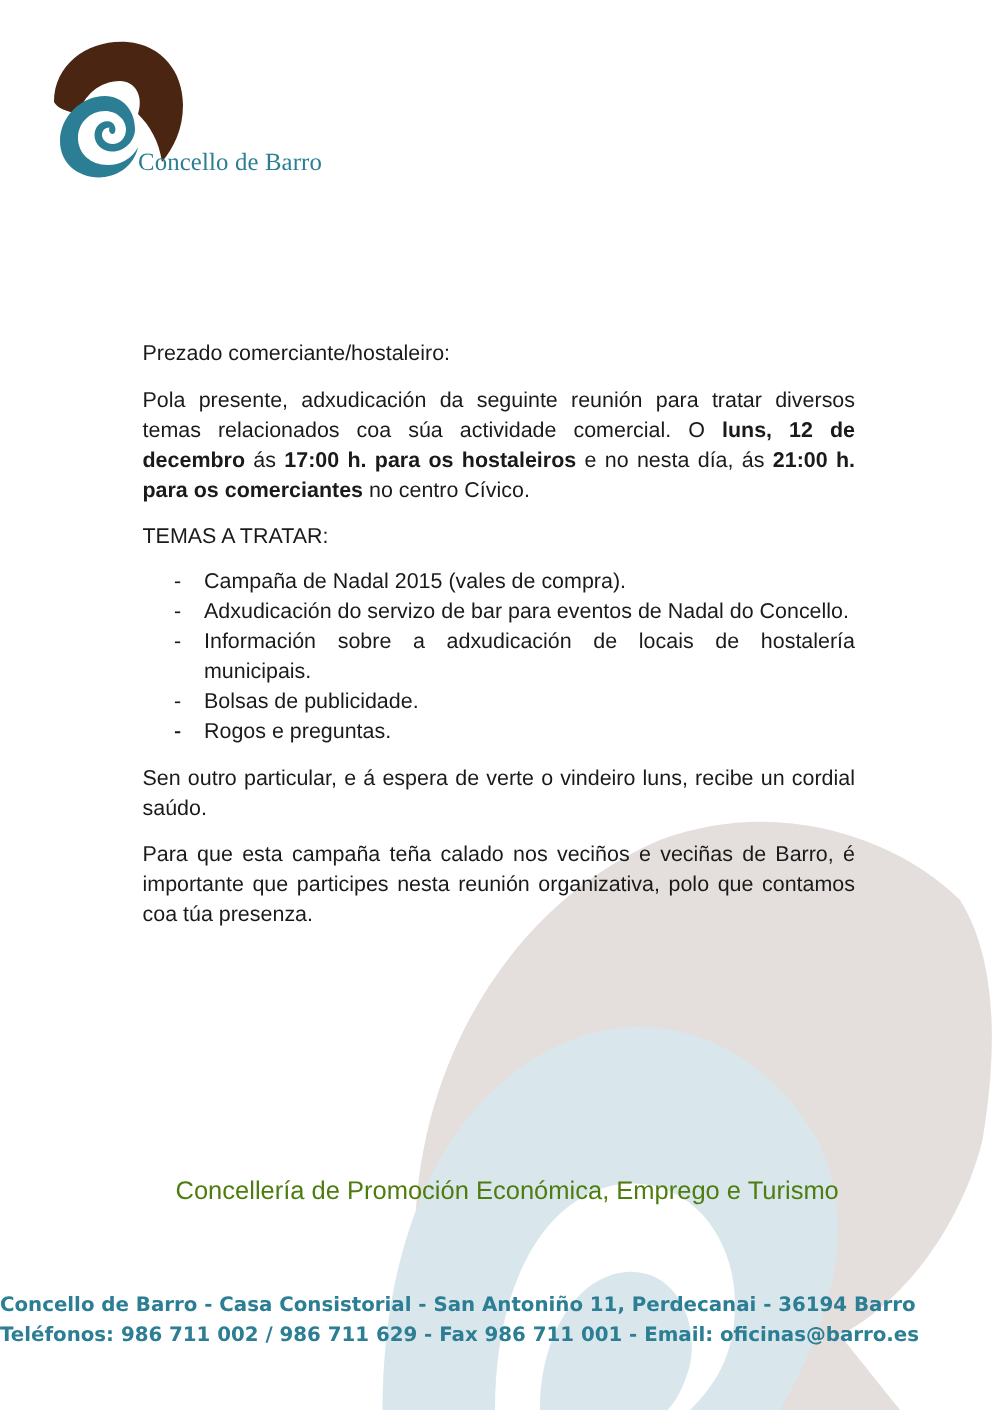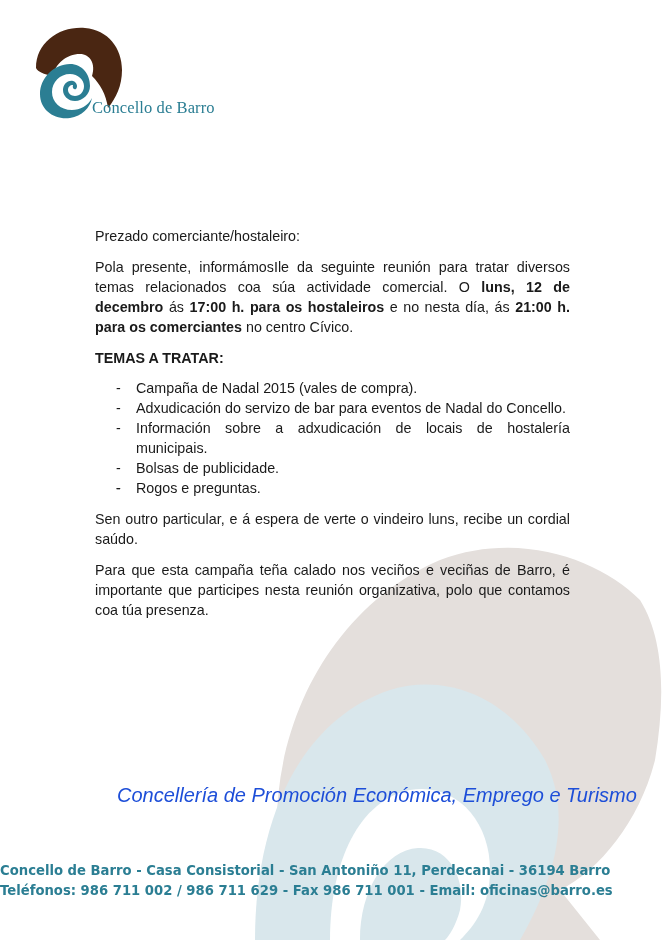--- a/index.html
+++ b/index.html
@@ -14,27 +14,27 @@
     .logo-text {
       position: absolute; left: 92px; top: 98px;
       font-family: Liberation Serif, serif; font-size: 16.5px; color: #2b7e93;
       letter-spacing: 0.1px; z-index: 1;
     }
     .content {
       position: absolute; left: 95px; top: 178px; width: 475px; z-index: 1;
       font-size: 14.3px; line-height: 20px; margin-top: 48px;
     }
     .content p { margin: 0 0 11px 0; text-align: justify; }
-    .heading { font-weight: bold; margin: 0 0 10px 0; }
+    .heading { font-weight: normal; margin: 0 0 10px 0; }
     ul.topics { list-style: none; margin: 0 0 11px 0; padding: 0; }
     ul.topics li { position: relative; padding-left: 41px; text-align: justify; }
     ul.topics li .dash { position: absolute; left: 21px; top: 0; }
     .signature {
       position: absolute; left: 117px; top: 784px; z-index: 1;
-      font-style: italic; font-size: 20px; color: #1d4ed8;
+      font-size: 17px; color: #4d7c0f;
     }
     .footer {
       position: absolute; left: 0; width: 551px; top: 861px; z-index: 1;
       text-align: center; font-family: "DejaVu Sans", sans-serif;
       font-size: 13.2px; line-height: 20px; color: #2b7e93; font-weight: bold;
     }
     .footer div { white-space: nowrap; }
   </style>
 </head>
 <body>
@@ -47,21 +47,21 @@
 </svg>
 
 <svg class="logo" viewBox="0 0 220 100">
   <path d="M6,44 C6,18 30,2 55,4 C78,6 92,24 92,46 C92,62 86,74 78,84 C76,70 70,60 62,52 C66,40 60,30 50,30 C36,30 26,40 22,52 C14,50 8,48 6,44 Z" fill="#4a2612"></path>
   <path d="M40,40 C24,40 10,54 10,70 C10,86 24,96 40,94 C52,92 60,84 62,74 C58,82 50,86 42,86 C30,86 22,78 22,68 C22,58 30,50 40,50 C48,50 54,56 54,62 C54,68 50,72 45,72 C41,72 38,69 38,66 C38,63 40,61 43,61 C42,64 44,66 46,65 C48,63 47,58 43,57 C37,56 33,61 33,66 C33,72 38,77 45,77 C53,77 60,70 60,62 C60,50 52,40 40,40 Z" fill="#2b7e93"></path>
 </svg>
 <div class="logo-text">Concello de Barro</div>
 
 <div class="content">
   <p>Prezado comerciante/hostaleiro:</p>
-  <p><span>Pola presente, informámosIle da seguinte reunión para tratar diversos temas relacionados coa súa actividade comercial. O </span><b>luns, 12 de decembro</b><span> ás </span><b>17:00 h. para os hostaleiros</b><span> e no nesta día, ás </span><b>21:00 h. para os comerciantes</b><span> no centro Cívico.</span></p>
+  <p><span>Pola presente, adxudicación da seguinte reunión para tratar diversos temas relacionados coa súa actividade comercial. O </span><b>luns, 12 de decembro</b><span> ás </span><b>17:00 h. para os hostaleiros</b><span> e no nesta día, ás </span><b>21:00 h. para os comerciantes</b><span> no centro Cívico.</span></p>
   <div class="heading">TEMAS A TRATAR:</div>
   <ul class="topics">
     <li><span class="dash">-</span><span>Campaña de Nadal 2015 (vales de compra).</span></li>
     <li><span class="dash">-</span><span>Adxudicación do servizo de bar para eventos de Nadal do Concello.</span></li>
     <li><span class="dash">-</span><span>Información sobre a adxudicación de locais de hostalería municipais.</span></li>
     <li><span class="dash">-</span><span>Bolsas de publicidade.</span></li>
     <li><span class="dash">-</span></li>
     <li><span class="dash">-</span><span>Rogos e preguntas.</span></li>
   </ul>
   <p>Sen outro particular, e á espera de verte o vindeiro luns, recibe un cordial saúdo.</p>

